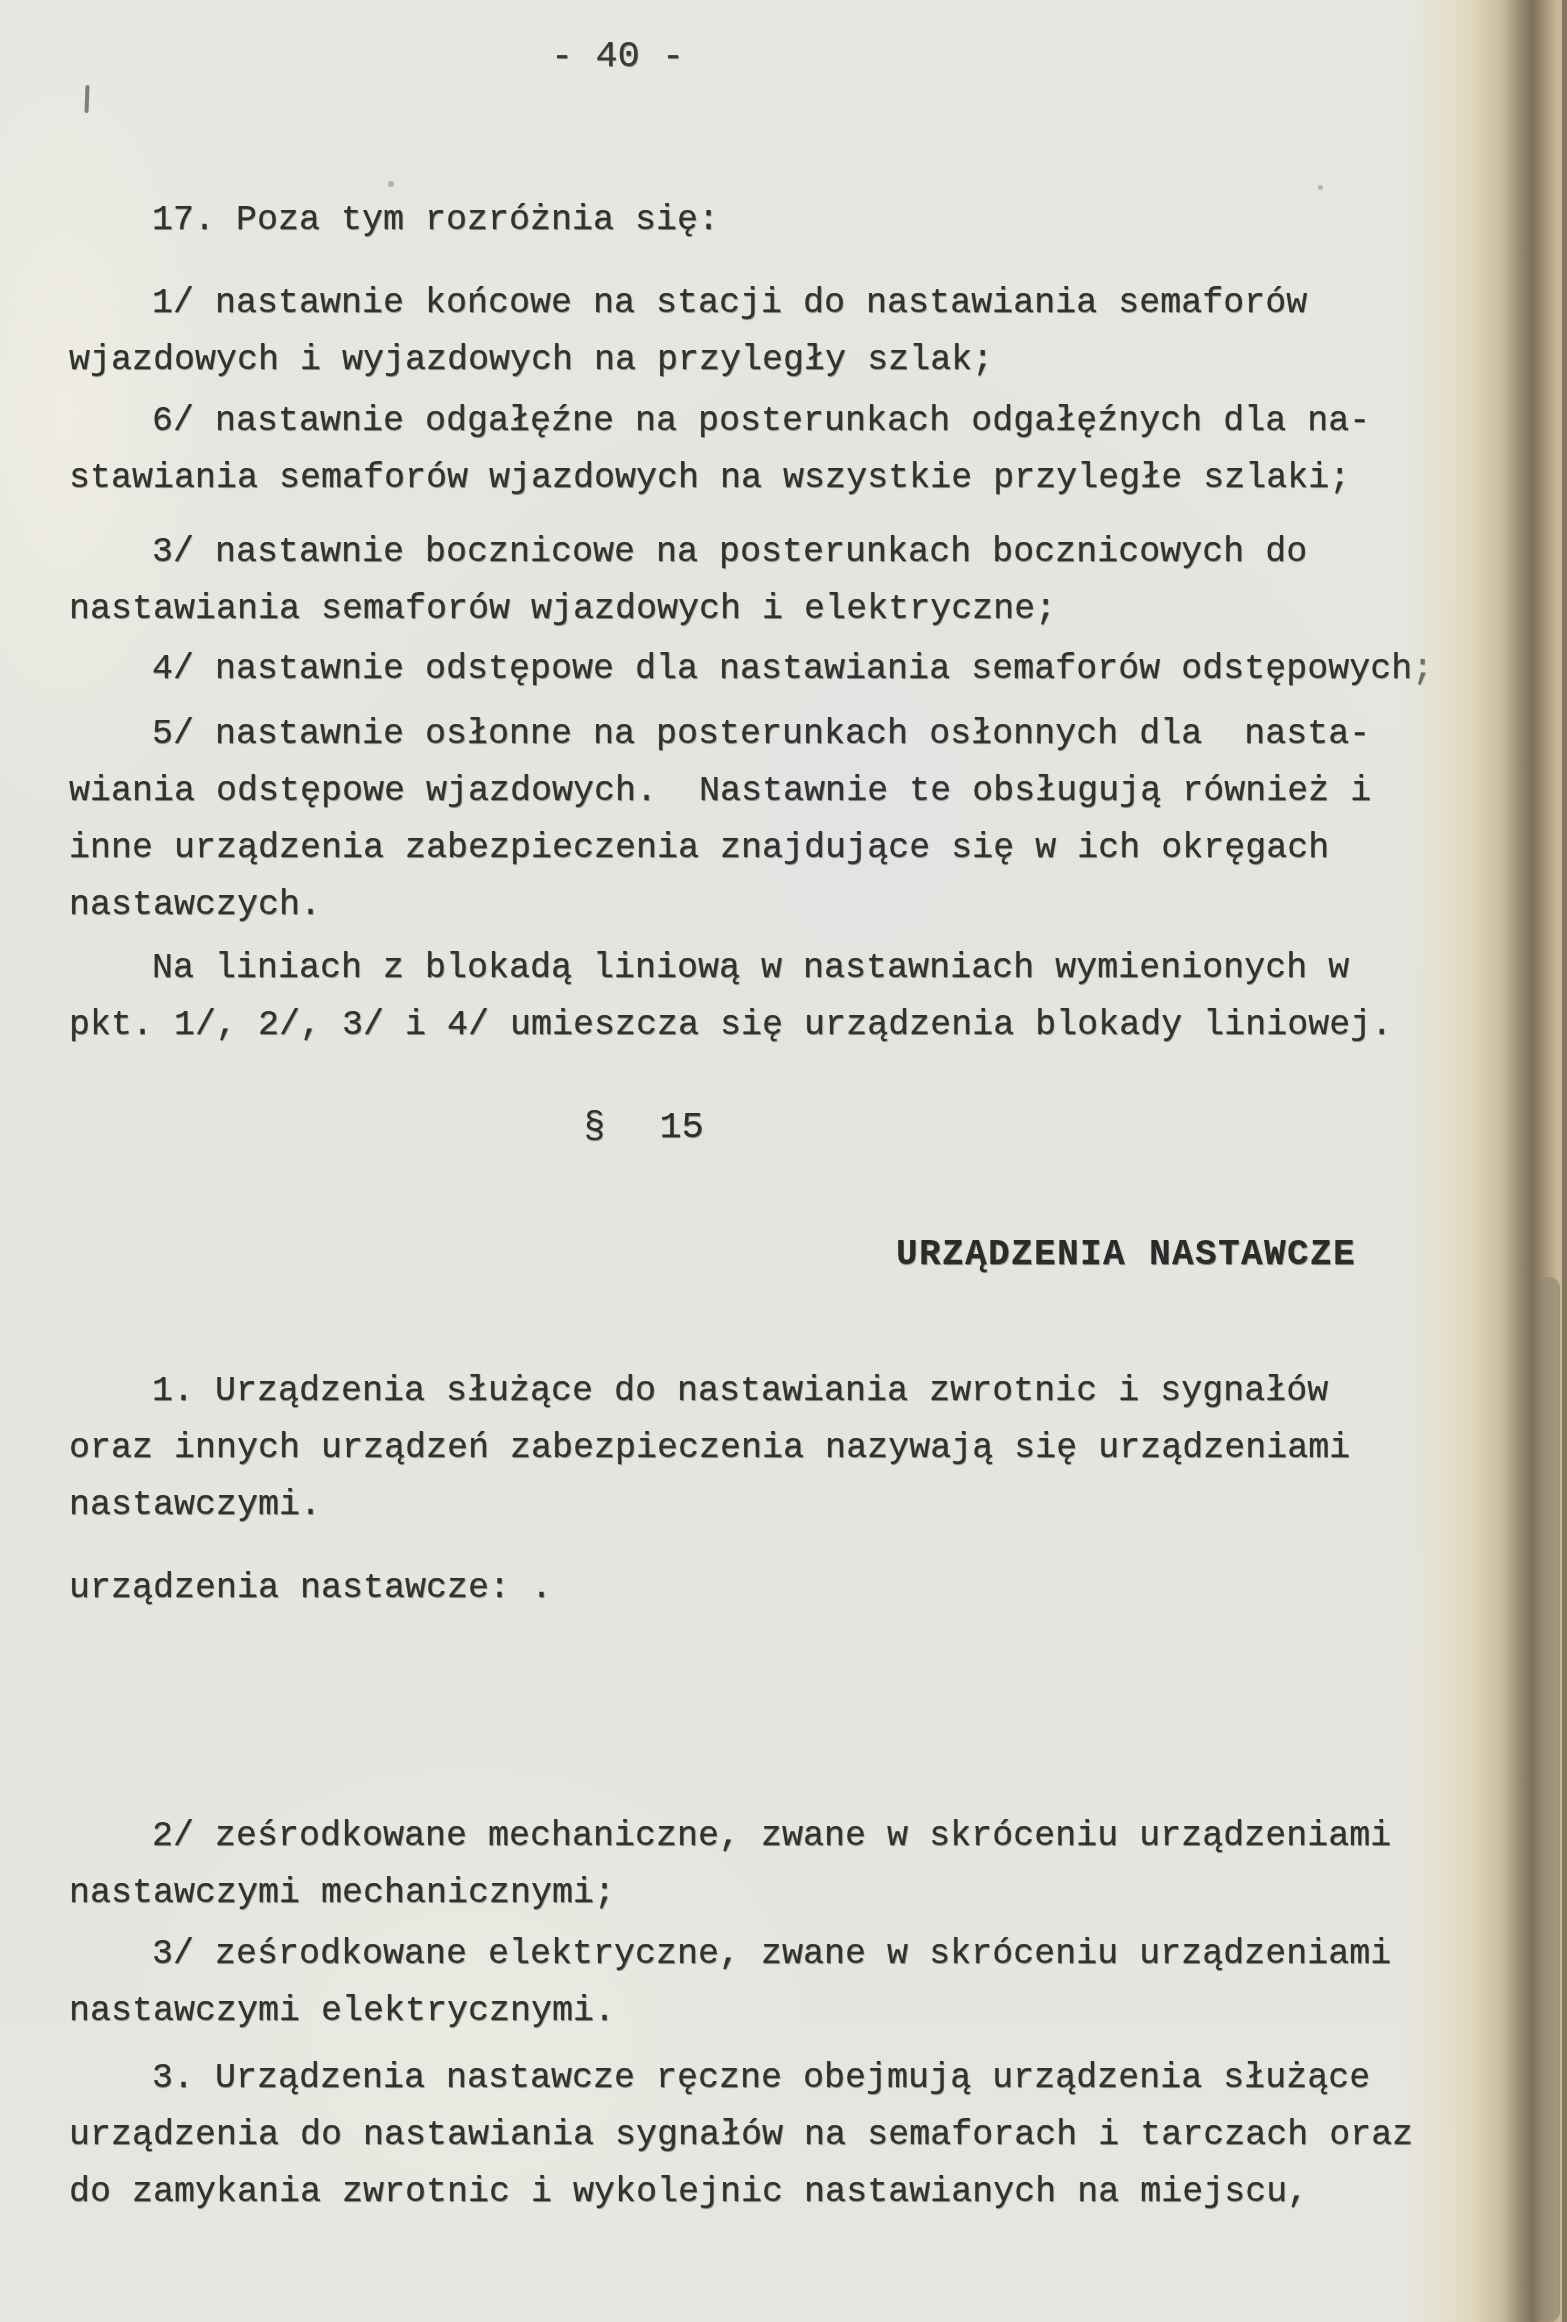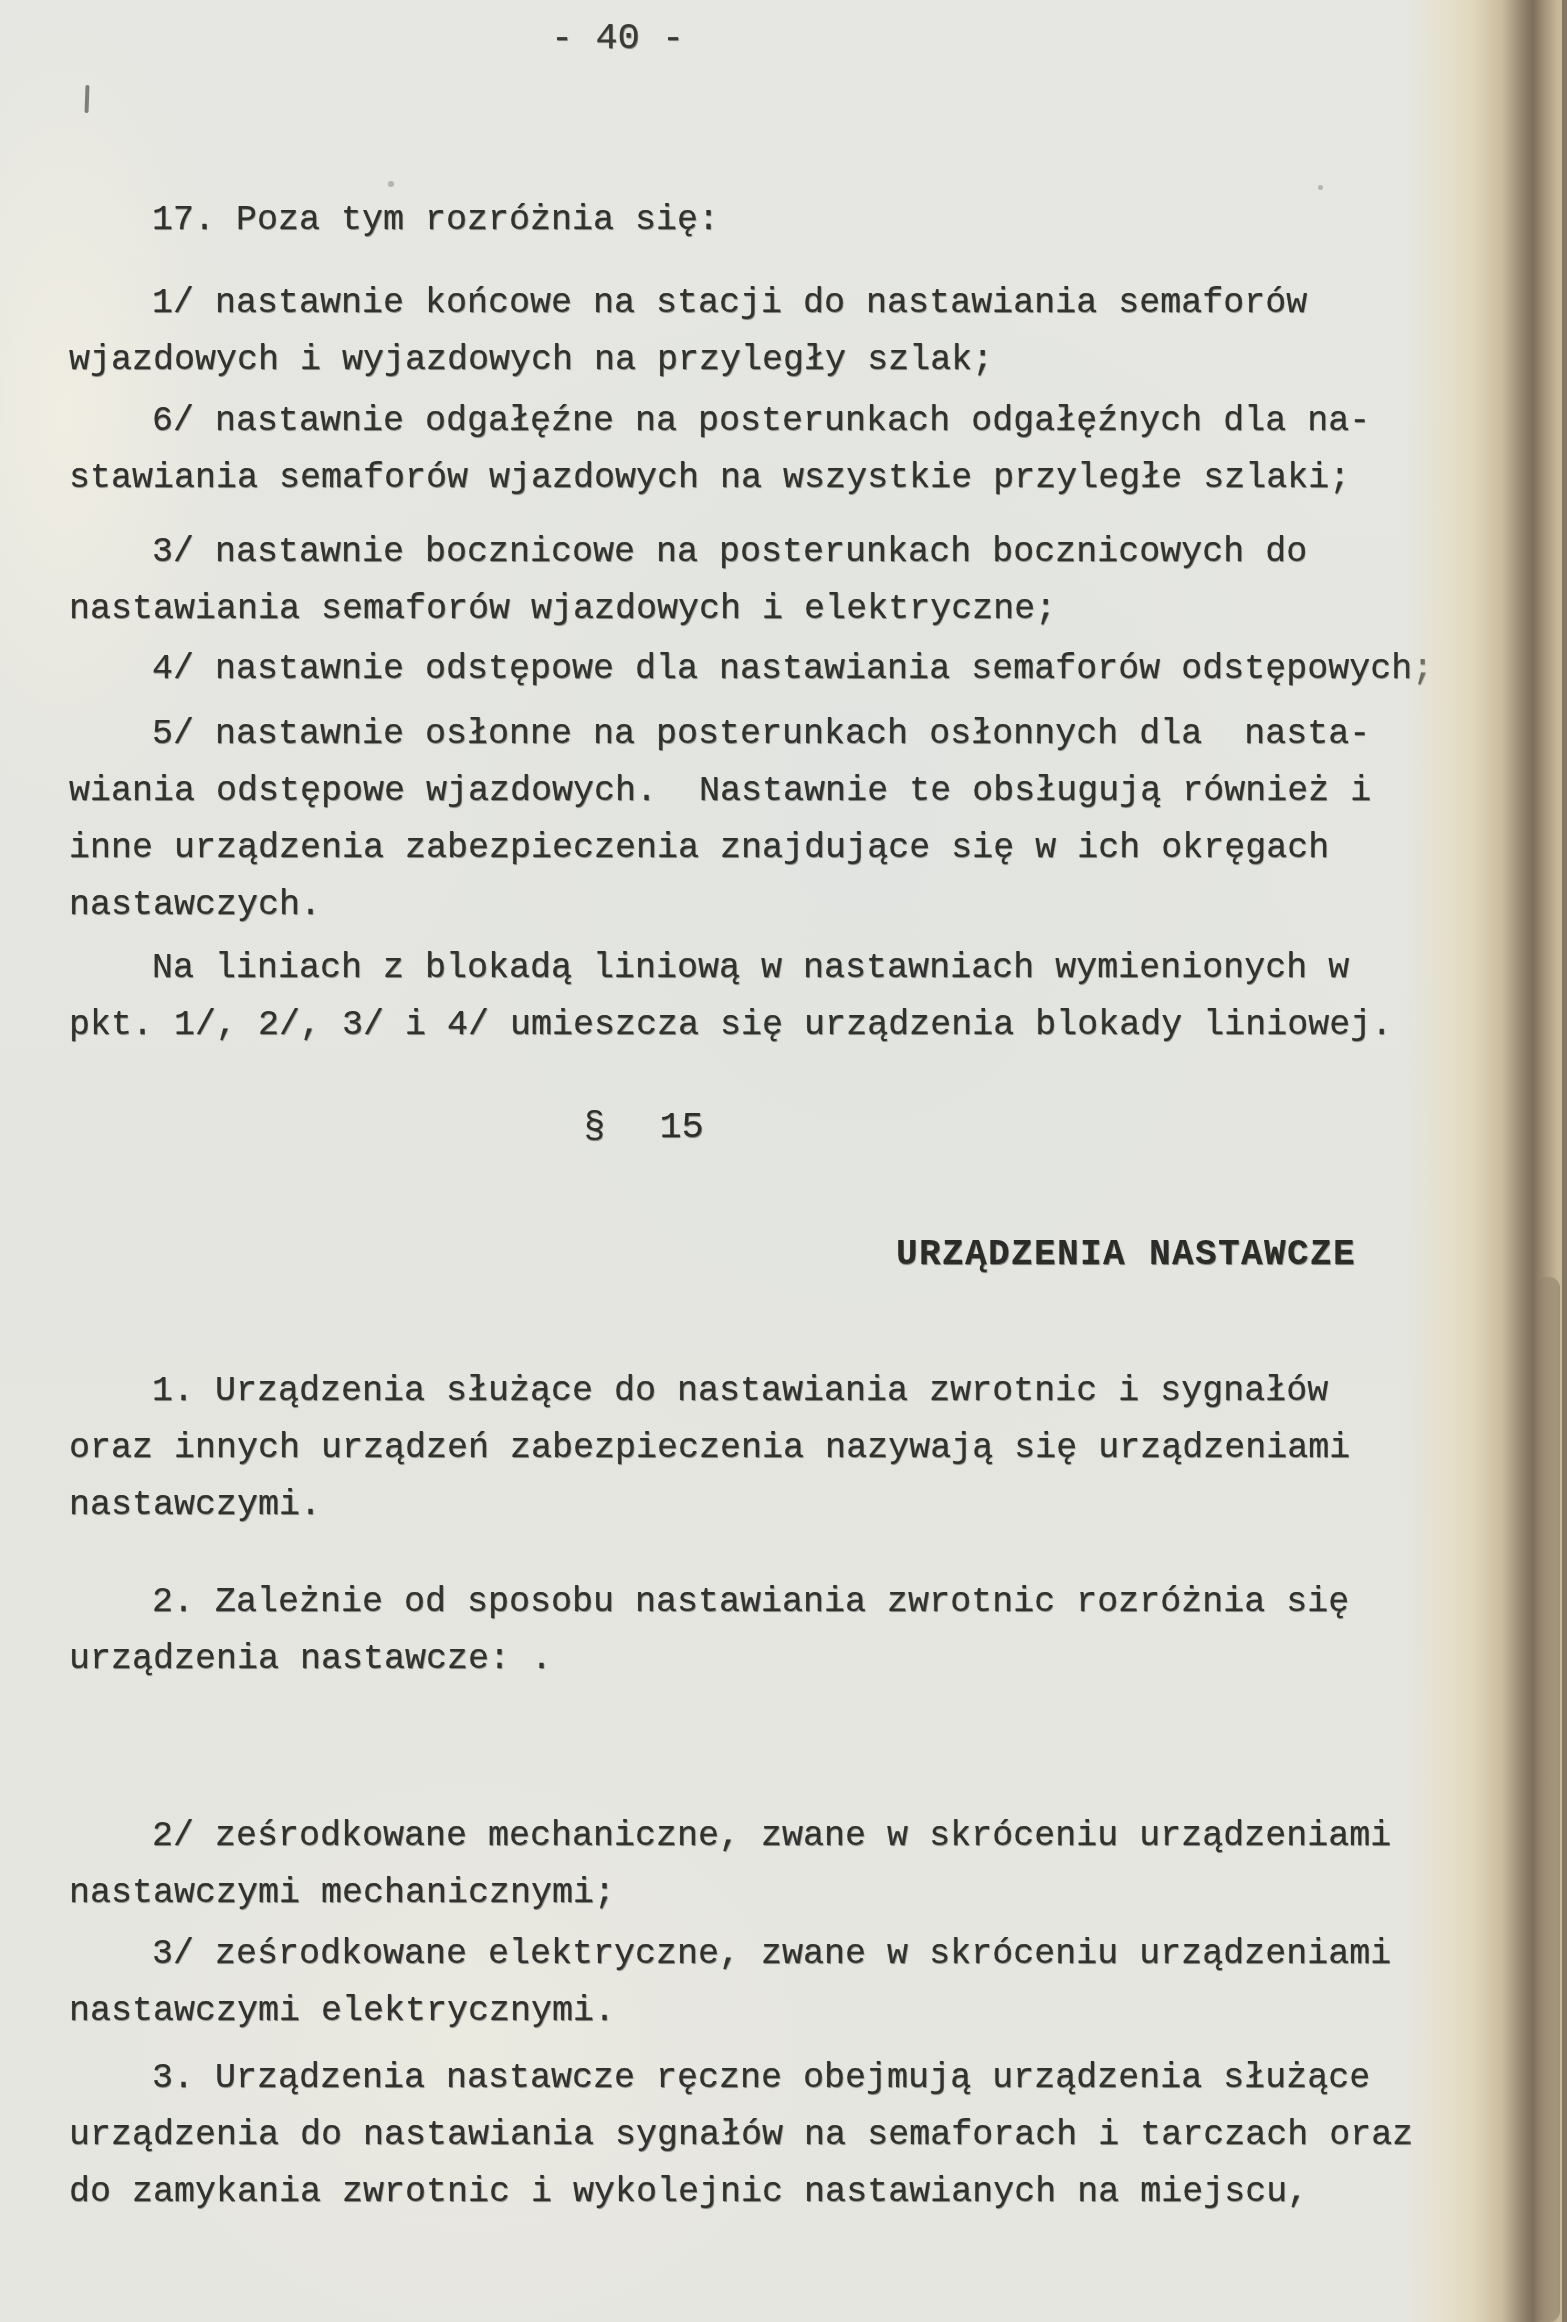--- a/index.html
+++ b/index.html
@@ -46,21 +46,21 @@
     position:relative;
     height:57px;line-height:57px;
     font-size:35px;
     white-space:pre;
     color:#31312f;
     text-shadow:0.6px 0.6px 0.8px rgba(49,49,47,.55), -0.3px -0.3px 0.6px rgba(49,49,47,.3);
   }
   .first{padding-left:83px;margin-top:14px;}
   .para{position:absolute;left:69px;width:1287px;}
   .pagenum{
-    position:absolute;left:551px;top:18px;
+    position:absolute;left:551px;top:36px;
     font-size:37px;line-height:41px;white-space:pre;
     color:#3a3a38;
     text-shadow:0.6px 0.6px 0.9px rgba(50,50,48,.6);
   }
   .section-line{
     position:absolute;left:69px;top:1100px;width:1287px;
     text-align:center;padding-right:138px;box-sizing:border-box;
     font-size:37px;line-height:55px;
     color:#2e2e2c;
     text-shadow:0.6px 0.6px 0.9px rgba(46,46,44,.6);
@@ -131,21 +131,20 @@
 
   <div class="heading">URZĄDZENIA NASTAWCZE</div>
 
   <div class="para" style="top:1349px">
     <div class="line first">1. Urządzenia służące do nastawiania zwrotnic i sygnałów</div>
     <div class="line">oraz innych urządzeń zabezpieczenia nazywają się urządzeniami</div>
     <div class="line">nastawczymi.</div>
   </div>
 
   <div class="para" style="top:1560px">
-    <div class="line first">2. Zależnie od sposobu nastawiania zwrotnic rozróżnia się</div>
     <div class="line">urządzenia nastawcze: .</div>
   </div>
 
 
   <div class="para" style="top:1794px">
     <div class="line first">2/ ześrodkowane mechaniczne, zwane w skróceniu urządzeniami</div>
     <div class="line">nastawczymi mechanicznymi;</div>
   </div>
 
   <div class="para" style="top:1912px">

